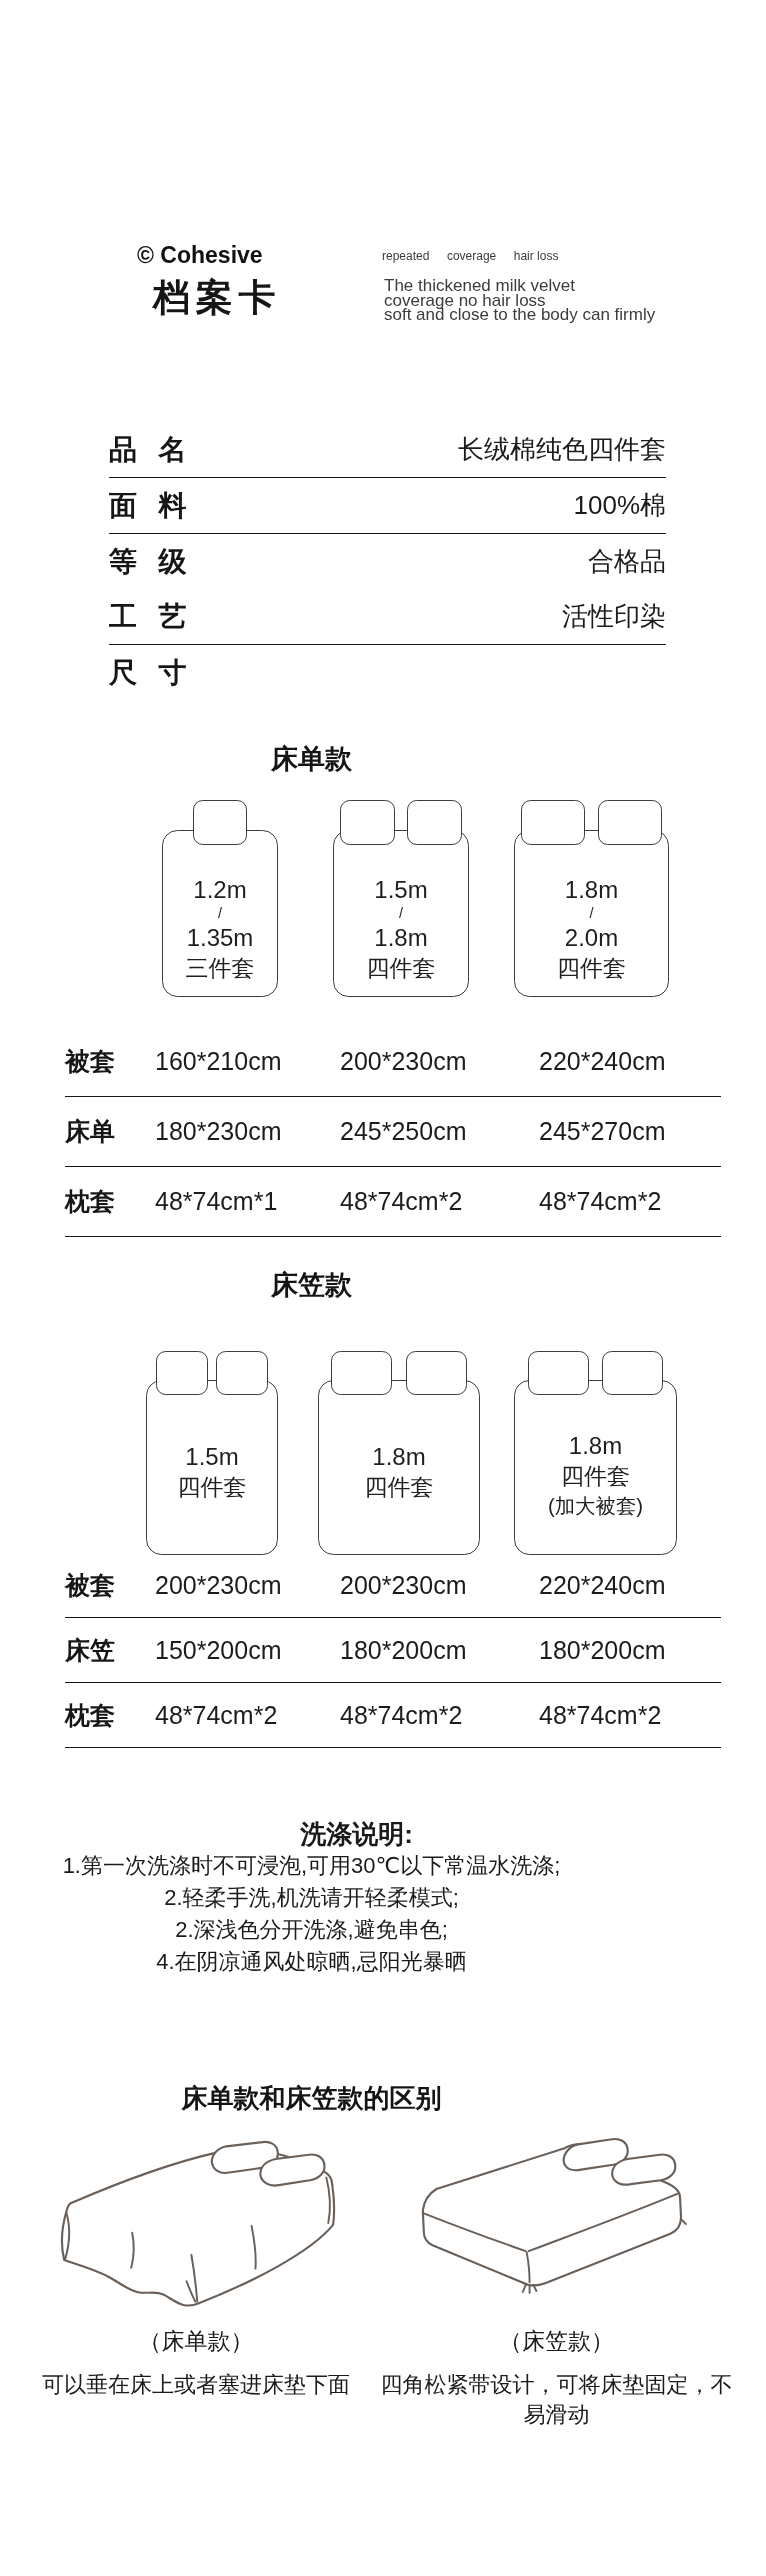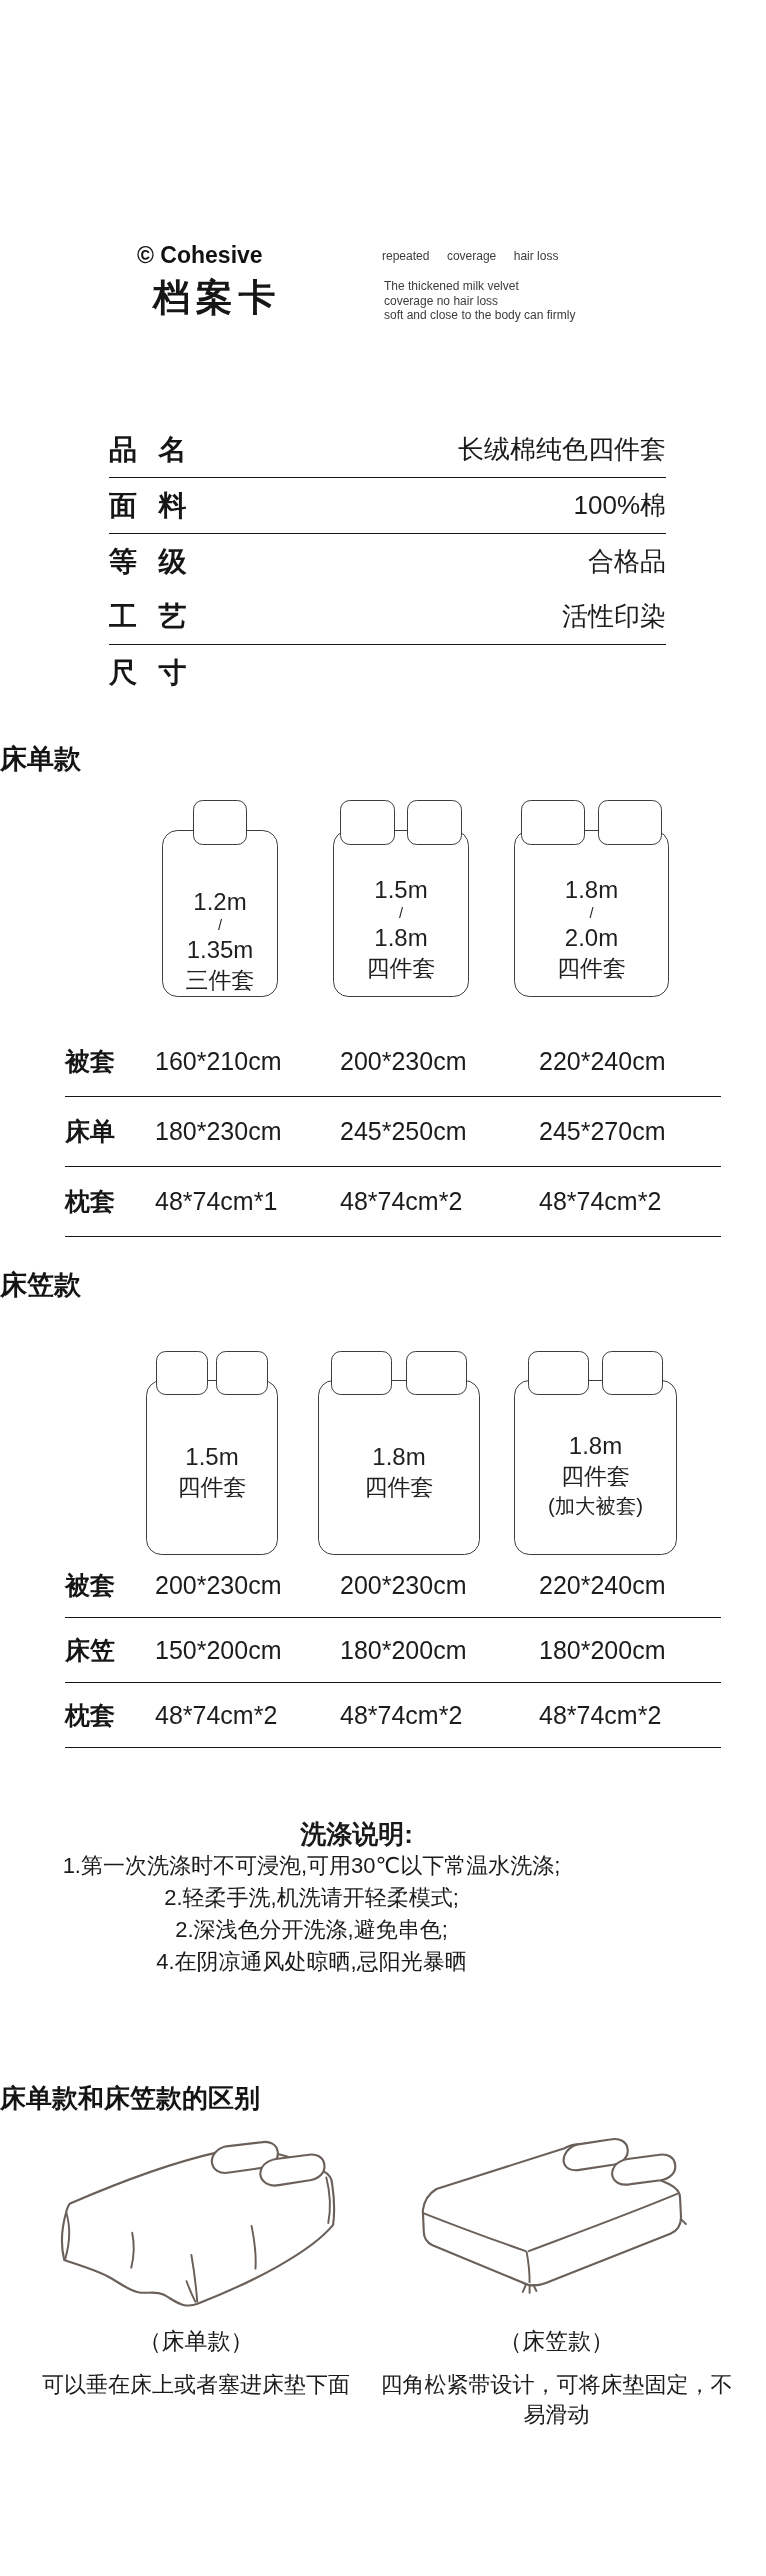--- a/index.html
+++ b/index.html
@@ -16,31 +16,31 @@
   
   .main-title{
     left:132px;top:167px;
     font-family:"DejaVu Serif","Liberation Serif",serif;
     font-size:62px;line-height:68px;letter-spacing:-1.9px;color:#111;
     font-weight:400;
   }
   .brand{left:137px;top:242px;font-size:23px;font-weight:bold;color:#111;}
   .subtitle{left:153px;top:273px;font-size:37px;font-weight:bold;letter-spacing:5.8px;color:#161616;}
   .keywords{left:382px;top:237px;display:flex;gap:17.5px;font-size:12px;color:#3c3c3c;margin-top:12px;}
-  .desc{left:384px;top:279px;font-size:12px;line-height:14.6px;color:#3c3c3c;}
+  .desc{left:384px;top:279px;font-size:17px;line-height:14.6px;color:#3c3c3c;}
 
   
   .spec{left:109px;top:422px;width:557px;}
   .srow{height:55px;display:flex;justify-content:space-between;align-items:center;}
   .srow.lined{border-bottom:1.9px solid #161616;}
   .slabel{font-size:28px;font-weight:bold;word-spacing:13.6px;color:#161616;}
   .sval{font-size:26px;color:#1c1c1c;}
 
   
-  .h-center{left:0;width:623px;font-size:27px;font-weight:bold;color:#141414;}
+  .h-center{left:0;width:623px;text-align:center;font-size:27px;font-weight:bold;color:#141414;}
 
   
   .bed{
     position:absolute;
     border:1.9px solid #3d3d3d;border-radius:15.5px;background:#fff;
     box-sizing:border-box;
   }
   .pillows{
     position:absolute;left:0;right:0;top:-31px;
     display:flex;justify-content:center;
@@ -119,21 +119,21 @@
       <span class="sval"></span>
     </div>
   </div>
 
   <div class="abs h-center" style="top:741px">床单款</div>
 
   <div class="bed" style="left:162px;top:830px;width:116px;height:167px">
     <div class="pillows">
       <div class="pillow" style="width:54px"></div>
     </div>
-    <div class="bed-text" style="margin-top:55px">
+    <div class="bed-text" style="margin-top:43px">
       <span class="bl big">1.2m</span>
       <span class="bl slash">/</span>
       <span class="bl big">1.35m</span>
       <span class="bl">三件套</span>
     </div>
   </div>
 
   <div class="bed" style="left:333px;top:830px;width:136px;height:167px">
     <div class="pillows" style="gap:12.6px">
       <div class="pillow" style="width:55px"></div>

